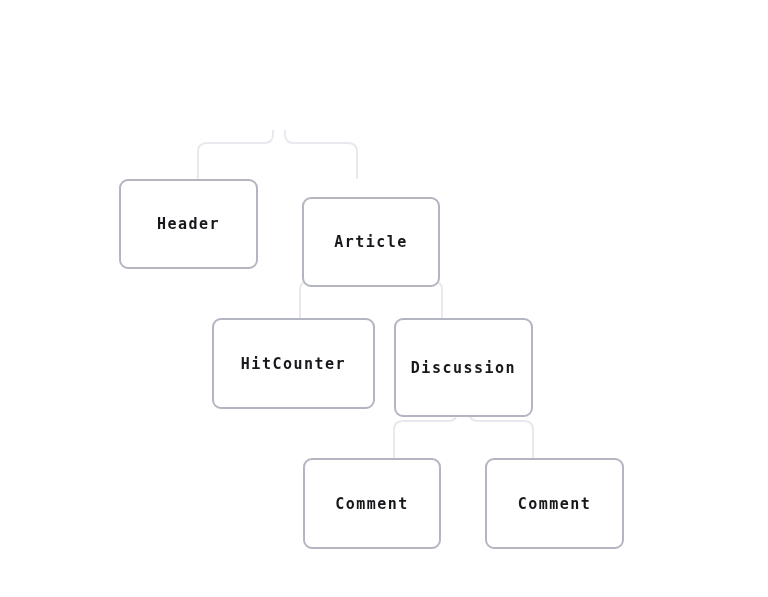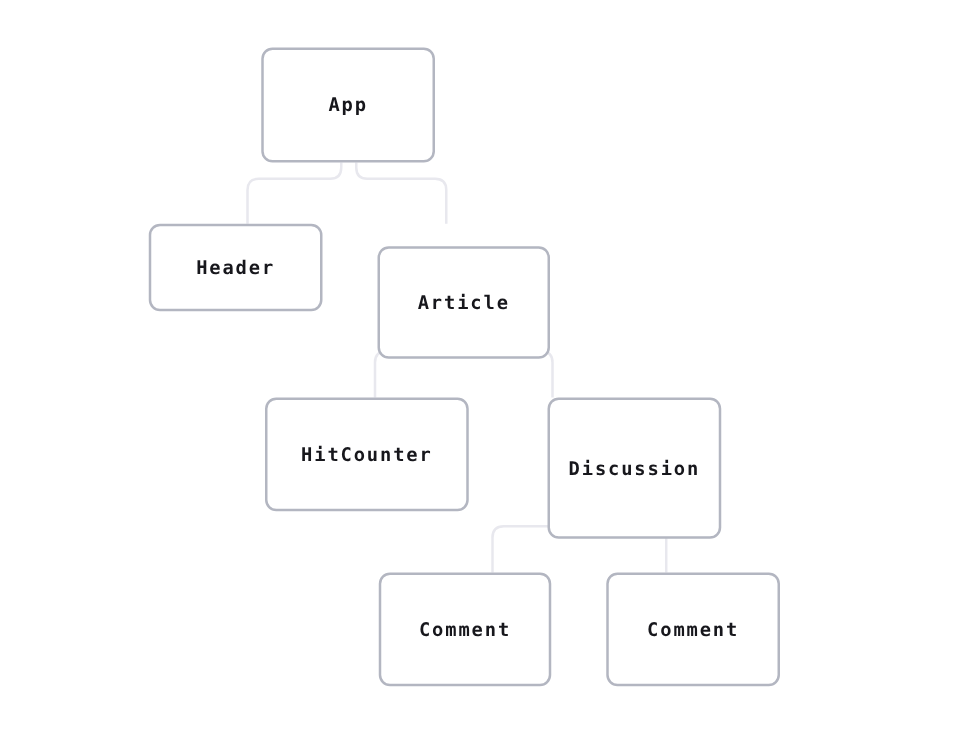--- a/index.html
+++ b/index.html
@@ -40,44 +40,41 @@
   }
   .node .label {
     font-weight: bold;
     font-size: 15px;
     letter-spacing: 1.5px;
     color: #17171c;
     white-space: nowrap;
   }
   
   .n-app        { left: 209px; top:  38px; width: 139px; height: 92px; }
-  .n-header     { left: 119px; top: 179px; width: 139px; height: 70px; }
+  .n-header     { left: 119px; top: 179px; width: 139px; height: 90px; }
   .n-article    { left: 302px; top: 197px; width: 138px; height: 90px; }
   .n-hitcounter { left: 212px; top: 318px; width: 163px; height: 91px; }
-  .n-discussion { left: 394px; top: 318px; width: 139px; height: 113px; margin-left: 44px; }
+  .n-discussion { left: 394px; top: 318px; width: 139px; height: 99px; }
   .n-comment1   { left: 303px; top: 458px; width: 138px; height: 91px; }
   .n-comment2   { left: 485px; top: 458px; width: 139px; height: 91px; }
 </style>
 </head>
 <body>
 
 <div class="stage">
 
   <svg class="connectors" viewBox="0 0 768 597">
     <path d="M 273 130 L 273 134 Q 273 143 264 143 L 207 143 Q 198 143 198 152 L 198 179" stroke="#e8e8ee"></path>
     <path d="M 285 130 L 285 134 Q 285 143 294 143 L 348 143 Q 357 143 357 152 L 357 179" stroke="#e8e8ee"></path>
     <path d="M 366 269 L 366 272 Q 366 281 357 281 L 309 281 Q 300 281 300 290 L 300 318" stroke="#e8e8ee"></path>
     <path d="M 377 269 L 377 272 Q 377 281 386 281 L 433 281 Q 442 281 442 290 L 442 318" stroke="#e8e8ee"></path>
     <path d="M 457 409 L 457 412 Q 457 421 448 421 L 403 421 Q 394 421 394 430 L 394 458" stroke="#e8e8ee"></path>
     <path d="M 469 409 L 469 412 Q 469 421 478 421 L 524 421 Q 533 421 533 430 L 533 458" stroke="#e8e8ee"></path>
   </svg>
 
-  <div class="node n-app">
-    <span class="label">App</span>
-  </div>
 
   <div class="node n-header">
     <span class="label">Header</span>
   </div>
 
   <div class="node n-article">
     <span class="label">Article</span>
   </div>
 
   <div class="node n-hitcounter">

